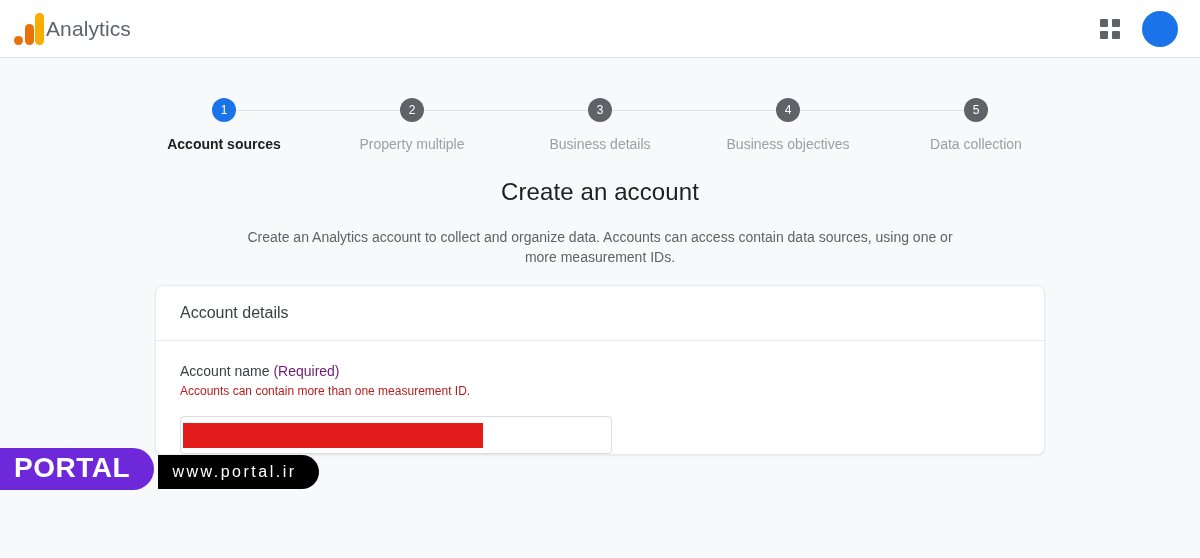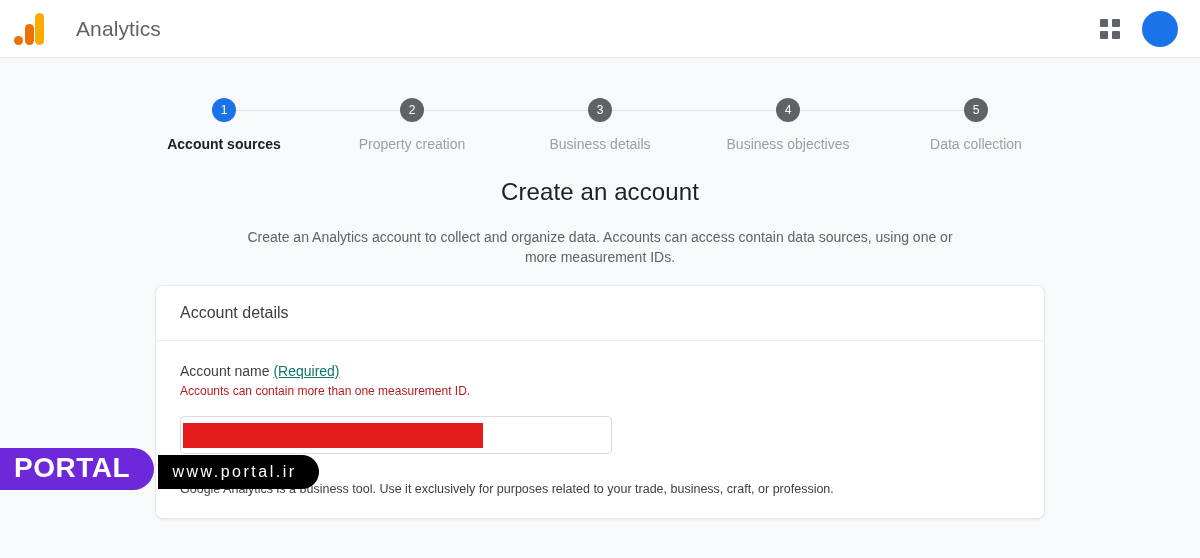--- a/index.html
+++ b/index.html
@@ -26,21 +26,21 @@
     display: flex;
     align-items: center;
     padding: 0 22px 0 14px;
     position: relative;
     z-index: 5;
   }
 
   .brand {
     display: flex;
     align-items: center;
-    gap: 32px;
+    gap: 2px;
   }
 
   .ga-logo {
     width: 30px;
     height: 32px;
     position: relative;
     display: block;
   }
   .ga-logo .bar-tall {
     position: absolute;
@@ -192,22 +192,21 @@
     color: #3c4043;
   }
   .card-body {
     padding: 22px 24px 0 24px;
   }
   .field-label {
     font-size: 14px;
     color: #3c4043;
   }
   .field-label .req {
-    color: #0f766e;
-    text-decoration: underline;
+    color: #701a75;
   }
   .field-help {
     font-size: 12px;
     color: #b91c1c;
     margin-top: 5px;
   }
   .text-input {
     margin-top: 18px;
     width: 432px;
     height: 38px;
@@ -310,21 +309,21 @@
     </div>
     <span class="step-label">Account sources</span>
   </div>
 
   <div class="step">
     <div class="step-circle-row">
       <span class="step-line"></span>
       <span class="step-circle">2</span>
       <span class="step-line"></span>
     </div>
-    <span class="step-label">Property creation</span>
+    <span class="step-label">Property multiple</span>
   </div>
 
   <div class="step">
     <div class="step-circle-row">
       <span class="step-line"></span>
       <span class="step-circle">3</span>
       <span class="step-line"></span>
     </div>
     <span class="step-label">Business details</span>
   </div>
@@ -363,20 +362,19 @@
     </div>
 
     <div class="field-help">Accounts can contain more than one measurement ID.</div>
 
     <div class="text-input">
       <input type="text" placeholder="" style="">
       <span class="redaction"></span>
     </div>
   </div>
 
-  <div class="card-footnote">Google Analytics is a business tool. Use it exclusively for purposes related to your trade, business, craft, or profession.</div>
 
 </section>
 
 <div class="watermark">
   <div class="wm-portal">PORTAL</div>
   <div class="wm-url">www.portal.ir</div>
 </div>
 
 </body></html>

